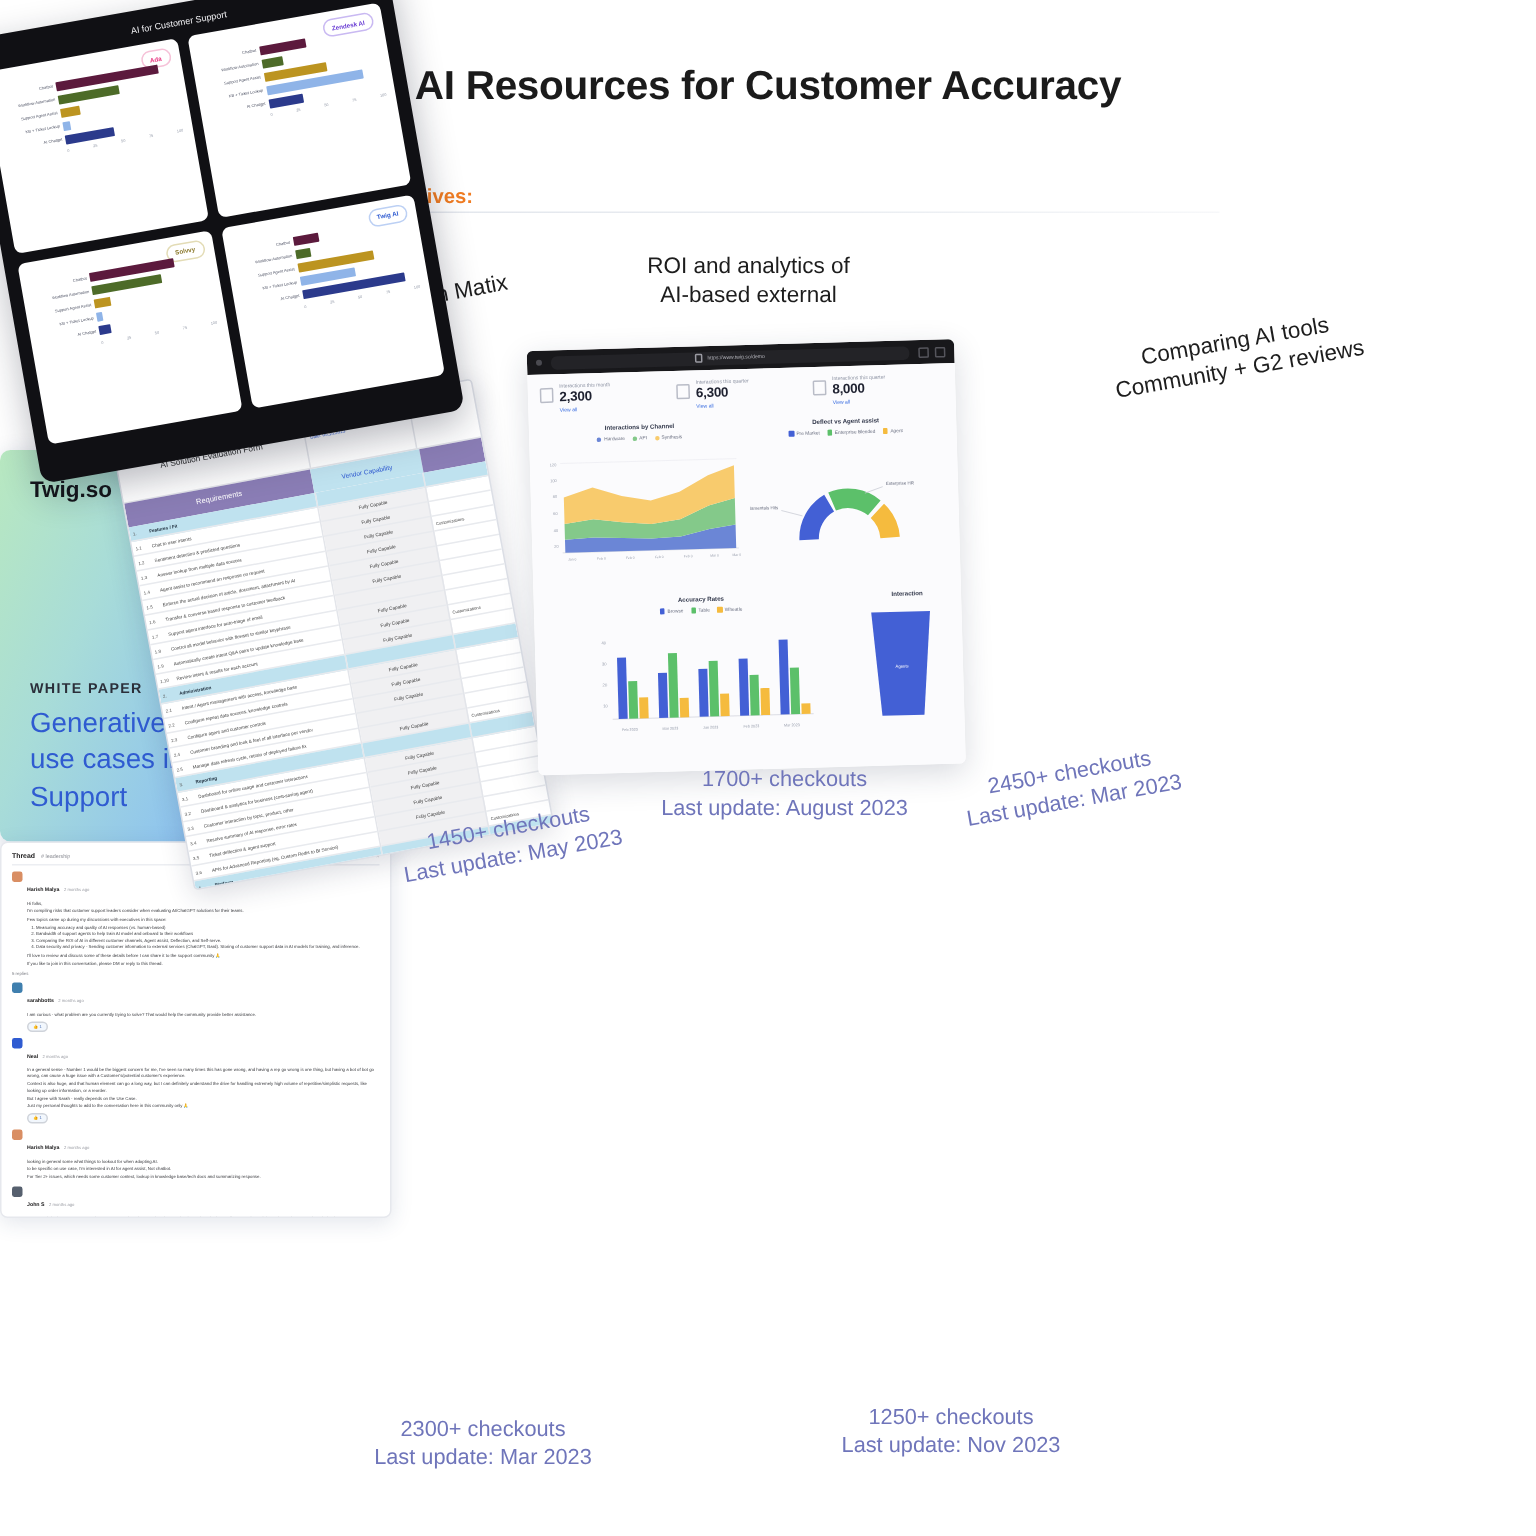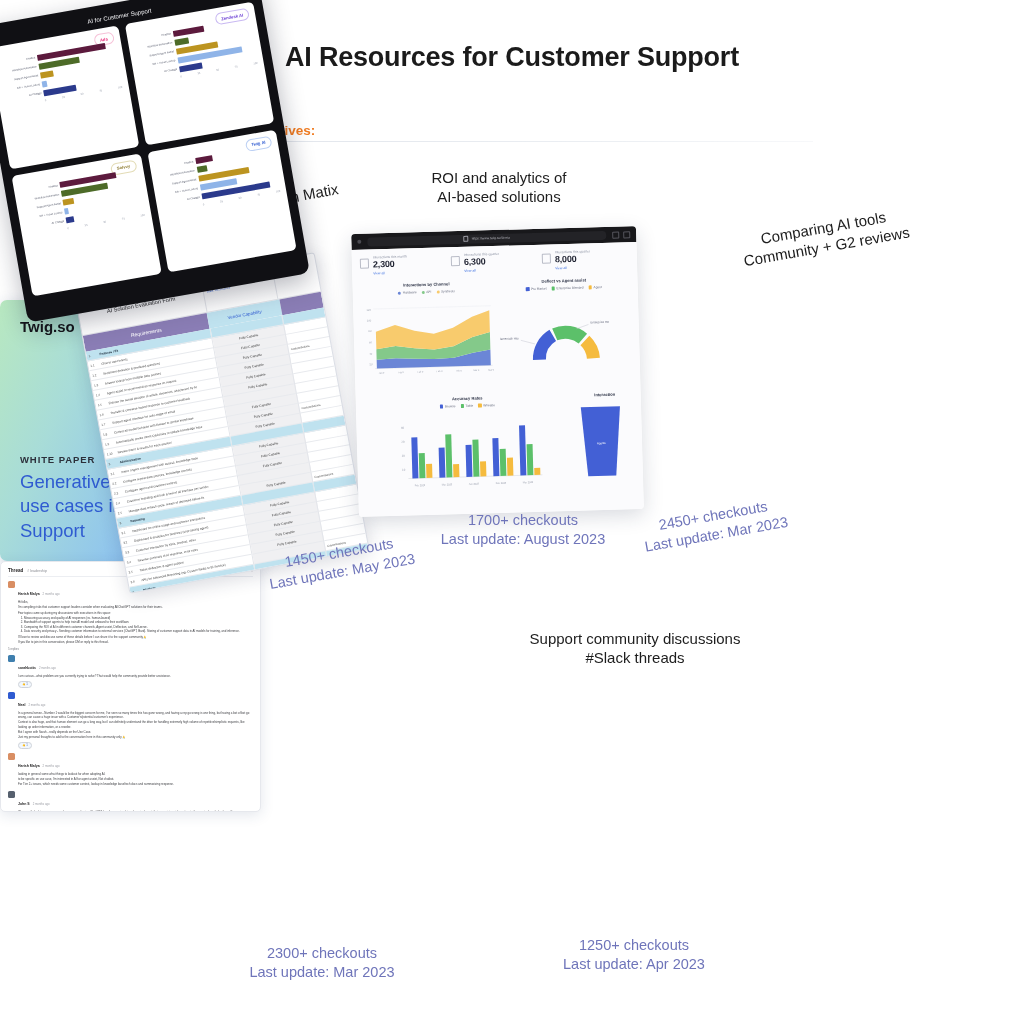--- a/index.html
+++ b/index.html
@@ -175,21 +175,21 @@
   .sl-ol li{font-size:2.9px;color:#3b3c40;line-height:1.5;}
   .sl-replies{font-size:2.9px;color:#7b7d84;margin-top:3px;}
   .sl-react{display:flex;gap:2px;margin-top:2px;}
   .sl-chip{border:.6px solid #cfd3da;border-radius:5px;padding:0.5px 3px;font-size:2.8px;color:#4a6fb5;background:#f2f7fd;}
 </style>
 </head>
 <body>
 
 <div class="page">
 
-  <div class="page-title">AI Resources for Customer Support</div>
+  <div class="page-title">AI Resources for Customer Accuracy</div>
   <div class="section-head">
     <span class="label">Leaders and Executives:</span>
   </div>
   <div class="section-rule"></div>
 
   <div class="cap" style="left:86px;top:196px;width:320px;transform:rotate(-10.5deg);">AI - Vendor evaluation Matix</div>
 
   <div class="card" id="card-matrix">
     <div class="ss-top">
       <div class="ss-title">AI Solution Evaluation Form</div>
@@ -376,21 +376,21 @@
           <div class="ss-rcell"></div>
           <div class="ss-rcell"></div>
         </div>
     </div>
   </div>
 
   <div class="meta rot1" style="left:234px;top:562px;width:210px;">1450+ checkouts
 Last update: May 2023</div>
 
   <div class="cap" style="left:353px;top:168px;width:292px;">ROI and analytics of
-AI-based solutions</div>
+AI-based external</div>
 
   <div class="card" id="card-dash">
     <div class="browser-bar">
       <span class="bb-dot"></span>
       <div class="bb-url">
         <span class="bb-lock"></span>
         <span>https://www.twig.so/demo</span>
       </div>
       <div class="bb-right">
         <span class="bb-sq"></span>
@@ -740,22 +740,20 @@
     <div class="wp-brand">Twig.so</div>
     <div>
       <div class="wp-kicker">WHITE PAPER</div>
       <div class="wp-head">Generative AI (GPT) and use cases in Customer Support</div>
     </div>
   </div>
 
   <div class="meta" style="left:216px;top:944px;width:212px;">2300+ checkouts
 Last update: Mar 2023</div>
 
-  <div class="cap" style="left:494px;top:629px;width:282px;">Support community discussions
-#Slack threads</div>
 
   <div id="card-slack">
     <div class="sl-head">
       <span class="th">Thread</span>
       <span class="ch"># leadership</span>
       <span class="sl-x">×</span>
     </div>
     <div id="sl-msgs">
         <div class="sl-msg">
           <div class="sl-av" style="background: rgb(217, 142, 99);"></div>
@@ -811,15 +809,15 @@
           <div class="sl-av" style="background: rgb(86, 96, 110);"></div>
           <div class="sl-body">
             <div><span class="sl-nm">John S</span><span class="sl-ts">2 months ago</span></div>
             <div class="sl-p">We recently had to ensure our employees weren't using ChatGPT (or other services) to unknowingly contribute proprietary information to the greater knowledge base. Samsung learned an expensive lesson on this recently.</div>
           </div>
         </div>
       </div>
   </div>
 
   <div class="meta" style="left:530px;top:936px;width:208px;">1250+ checkouts
-Last update: Apr 2023</div>
+Last update: Nov 2023</div>
 
 </div>
 
 </body></html>

